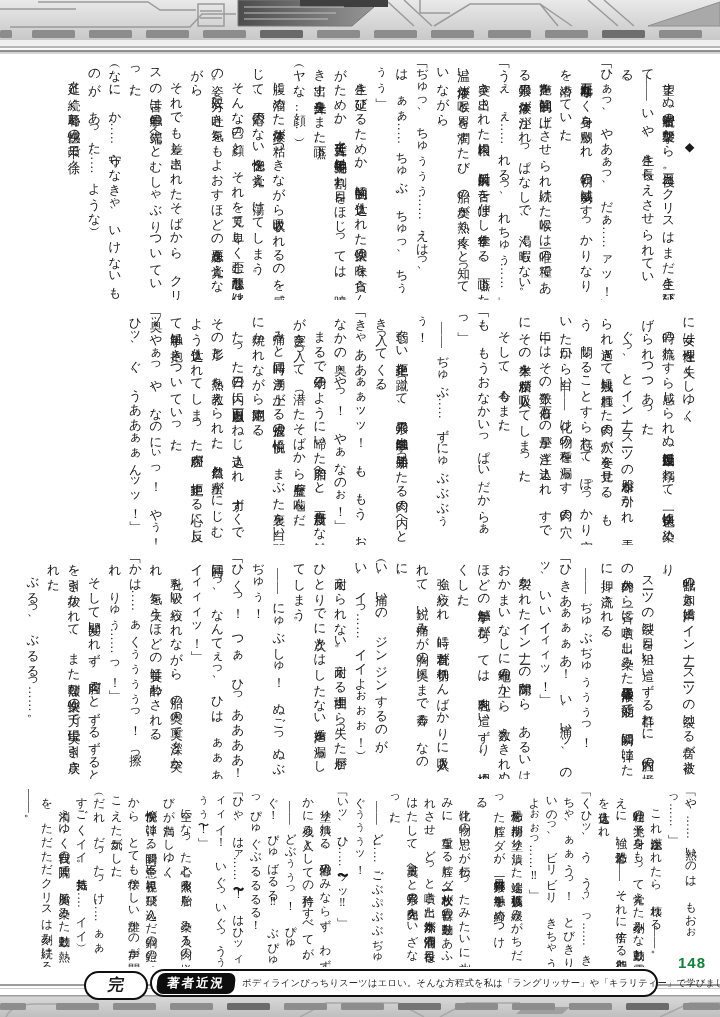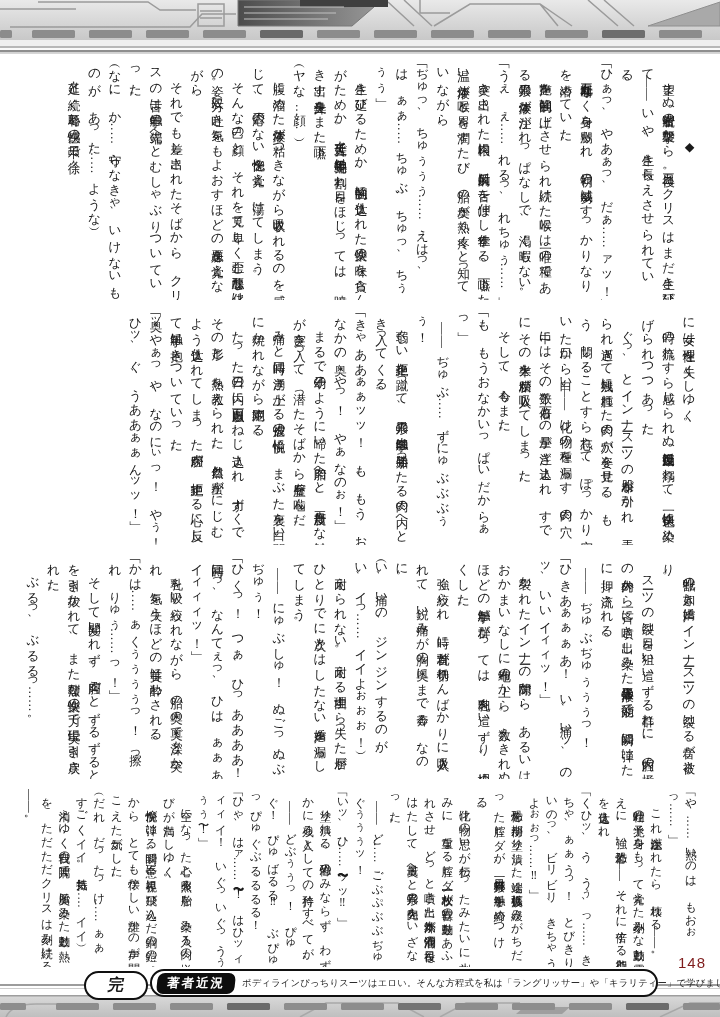--- a/index.html
+++ b/index.html
@@ -50,21 +50,21 @@
     font-weight:bold;font-size:12.5px;letter-spacing:2px;
     padding:2px 10px;white-space:nowrap;transform:skewX(-6deg);
   }
   .note-text{
     font-family:"Liberation Sans","DejaVu Sans",sans-serif;
     font-size:9.3px;color:#1f1f1f;white-space:nowrap;letter-spacing:0.2px;
   }
   .page-num{
     position:absolute;right:14px;top:954px;z-index:2;
     font-family:"Liberation Sans","DejaVu Sans",sans-serif;
-    font-size:15px;color:#7f1d1d;letter-spacing:1px;
+    font-size:15px;color:#15803d;letter-spacing:1px;font-weight:bold;
   }
 </style>
 </head>
 <body>
 
 <div class="page">
 
   <div class="deco-top">
     <svg width="720" height="54" viewBox="0 0 720 54">
       <defs>

